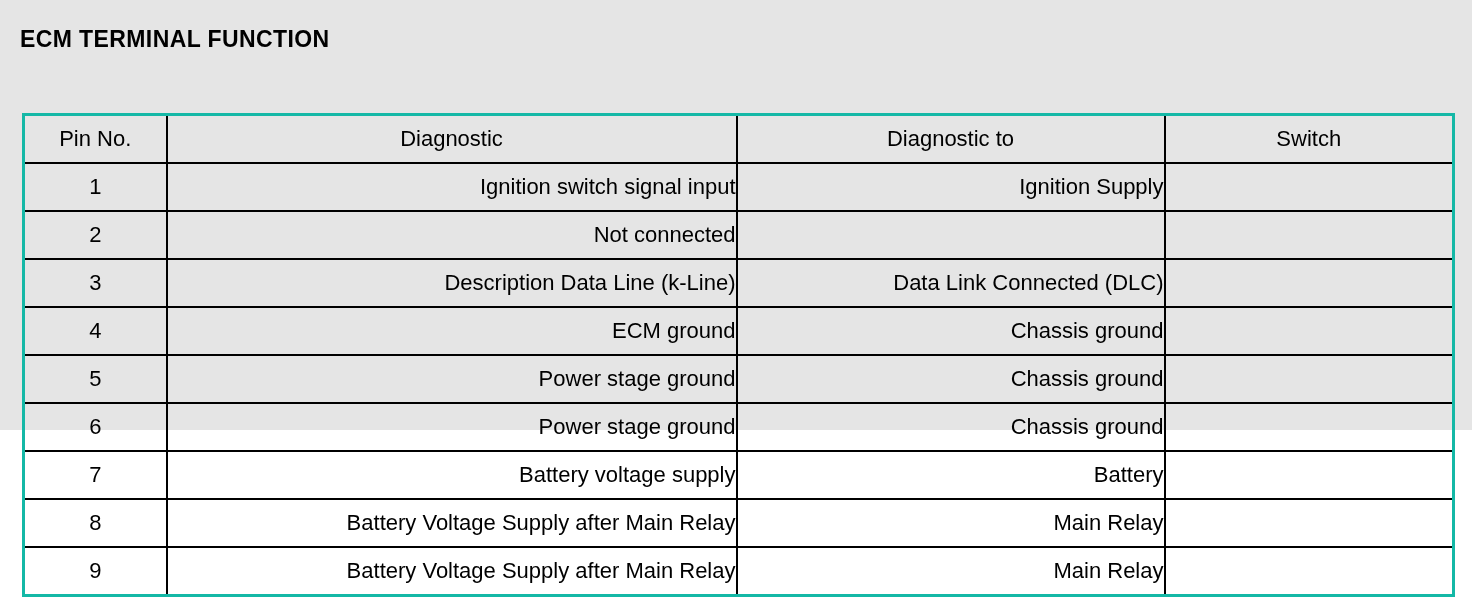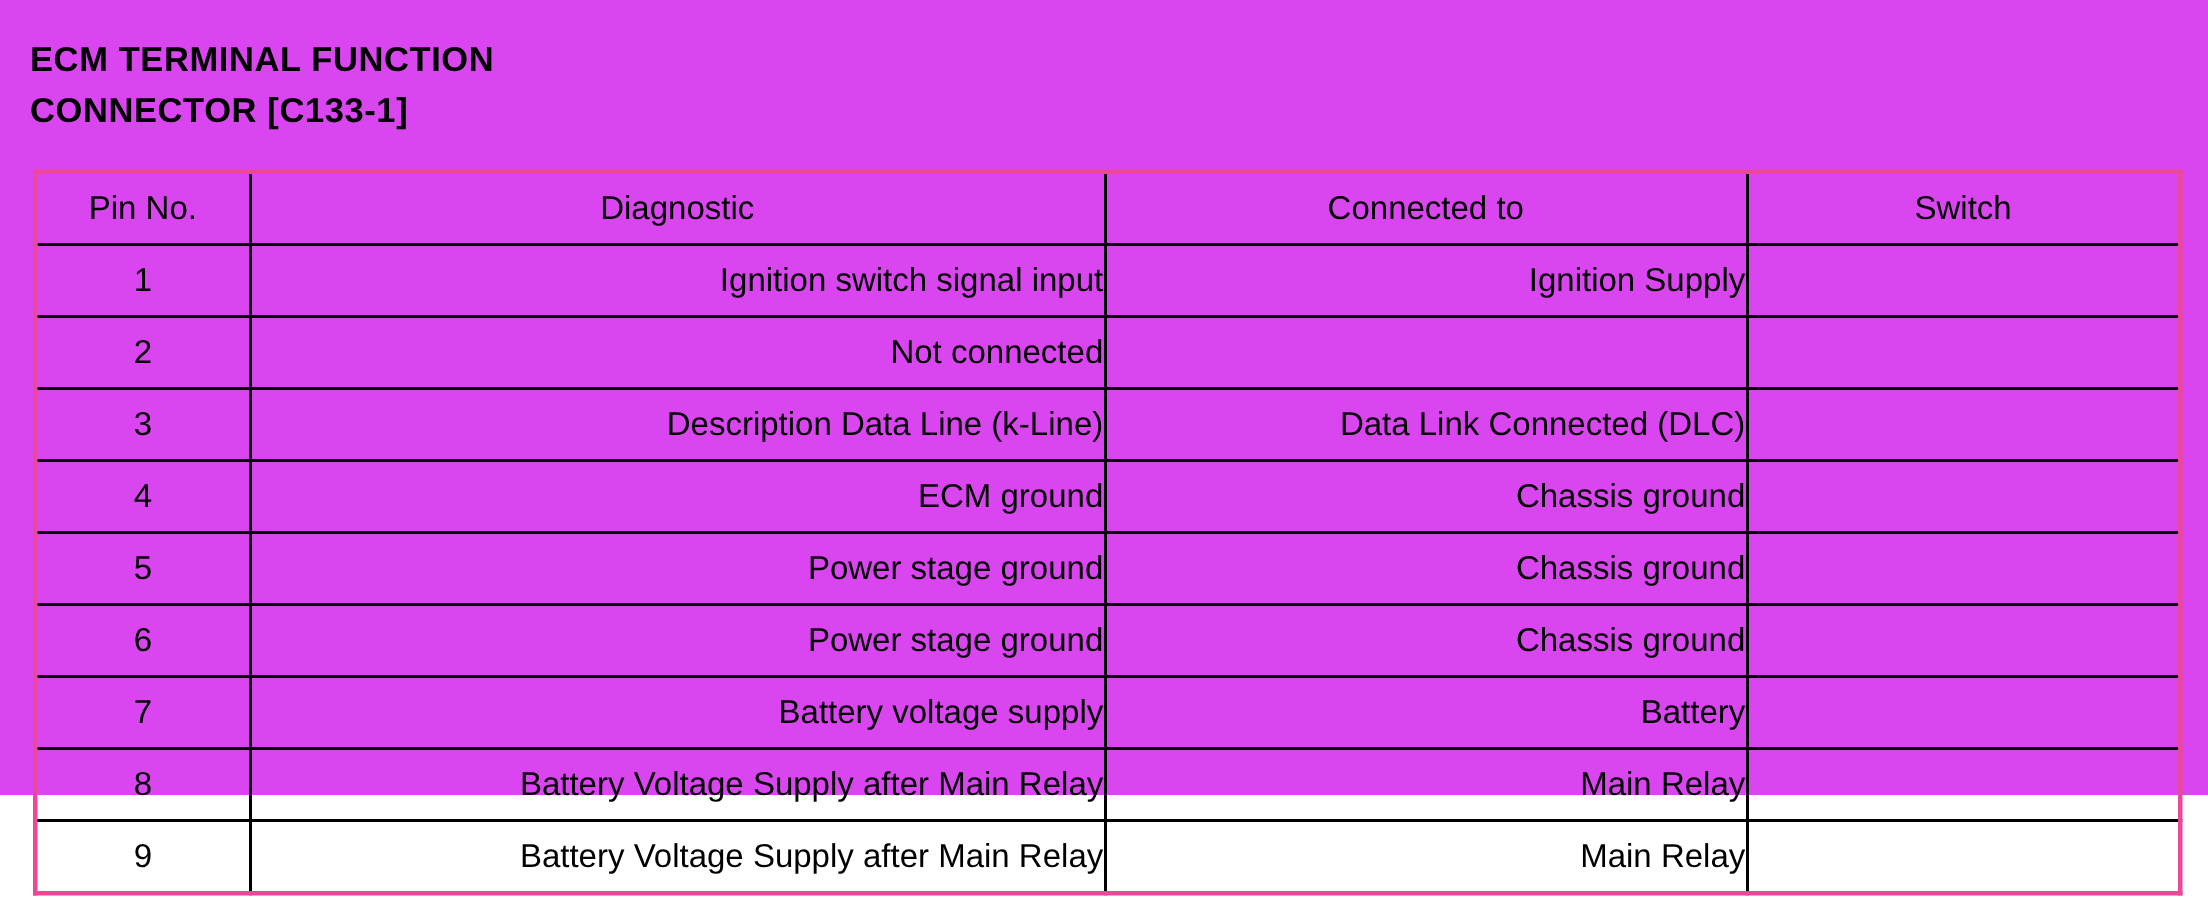--- a/index.html
+++ b/index.html
@@ -13,22 +13,22 @@
     height: 602px;
     overflow: hidden;
     font-family: "Liberation Sans", sans-serif;
     color: #000000;
     -webkit-font-smoothing: none;
   }
 
   .page {
     position: relative;
     width: 1472px;
-    height: 530px;
-    background: #d946ef;
+    height: 430px;
+    background: #e5e5e5;
   }
 
   
   .title-block {
     position: absolute;
     left: 20px;
     top: 22px;
     width: 700px;
   }
   .title-line {
@@ -46,21 +46,21 @@
     left: 22px;
     top: 113px;
     width: 1430px;
     height: 470px;
   }
   table.pin-table {
     width: 1430px;
     height: 470px;
     border-collapse: collapse;
     table-layout: fixed;
-    border: 3px solid #ec4899;
+    border: 3px solid #14b8a6;
   }
   table.pin-table col.c-pin     { width: 143px; }
   table.pin-table col.c-desc    { width: 570px; }
   table.pin-table col.c-conn    { width: 428px; }
   table.pin-table col.c-remark  { width: 289px; }
 
   table.pin-table th,
   table.pin-table td {
     border: 2px solid #000;
     padding: 0;
@@ -92,36 +92,35 @@
     font-size: 22px;
   }
 </style>
 </head>
 <body>
 
 <div class="page">
 
   <div class="title-block">
     <div class="title-line">ECM TERMINAL FUNCTION</div>
-    <div class="title-line">CONNECTOR [C133-1]</div>
   </div>
 
   <div class="table-wrap">
     <table class="pin-table">
       <colgroup>
         <col class="c-pin">
         <col class="c-desc">
         <col class="c-conn">
         <col class="c-remark">
       </colgroup>
       <thead>
         <tr>
           <th class="hdr-cell">Pin No.</th>
           <th class="hdr-cell">Diagnostic</th>
-          <th class="hdr-cell">Connected to</th>
+          <th class="hdr-cell">Diagnostic to</th>
           <th class="hdr-cell">Switch</th>
         </tr>
       </thead>
       <tbody id="table-body">
         <tr>
           <td class="cell-center pin-num">1</td>
           <td class="cell-left">Ignition switch signal input</td>
           <td class="cell-left">Ignition Supply</td>
           <td class="cell-left cell-empty"></td>
         </tr>

